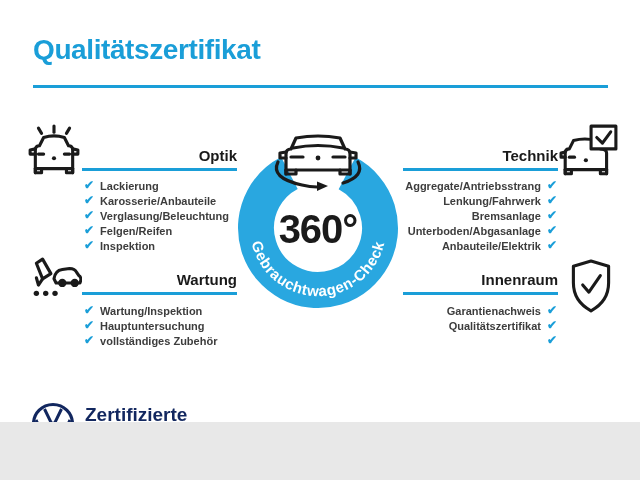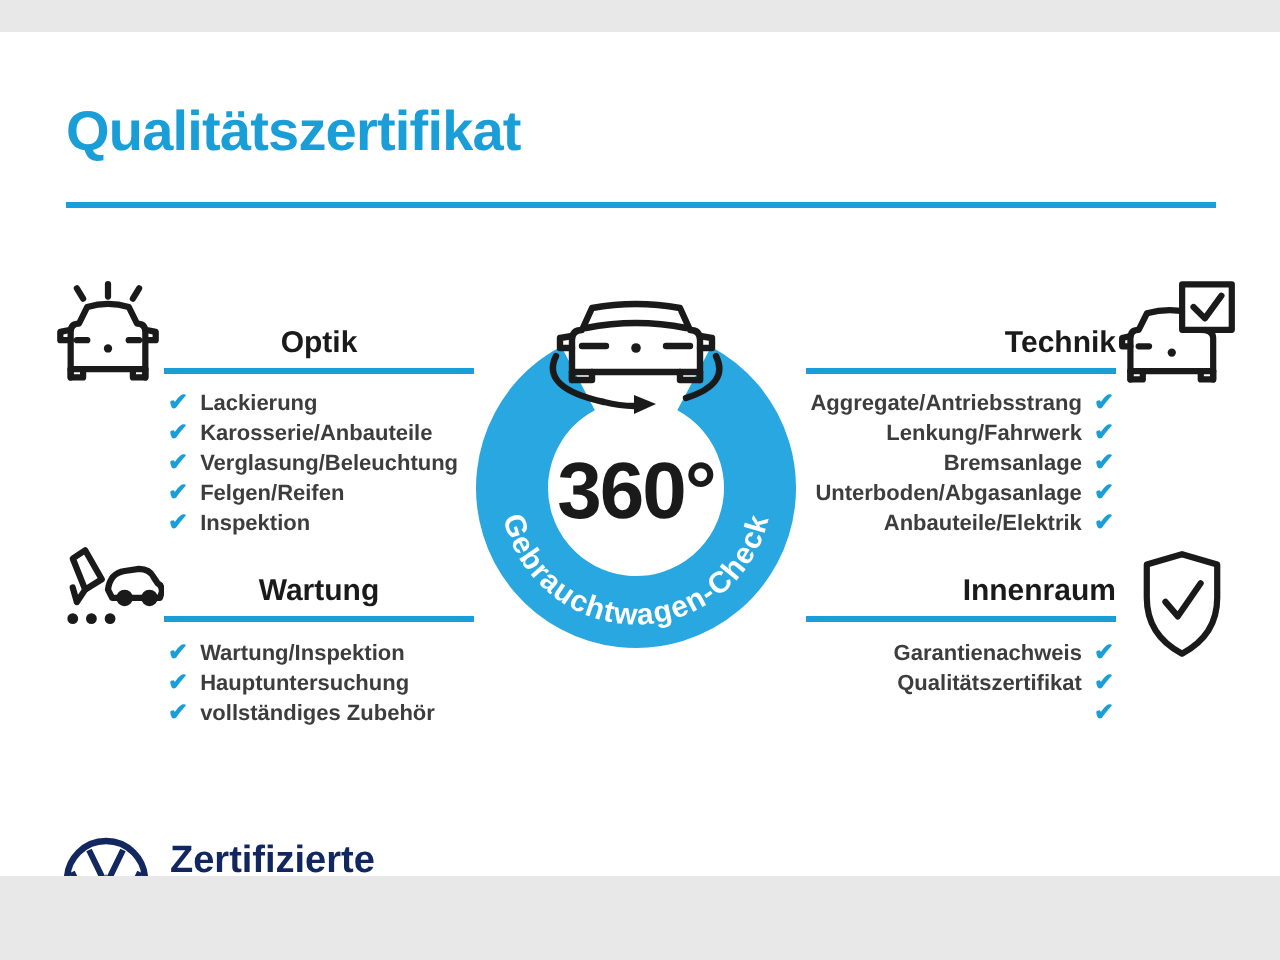--- a/index.html
+++ b/index.html
@@ -1,33 +1,33 @@
 <!DOCTYPE html>
 <html><head>
 <meta charset="utf-8">
 <style>
   html,body{margin:0;padding:0;background:#e8e8e8;}
   .canvas{
     position:relative;width:640px;height:422px;background:#ffffff;
-    font-family:"Liberation Sans", sans-serif;overflow:hidden;margin:16px auto;
+    font-family:"Liberation Sans", sans-serif;overflow:hidden;margin:0 auto;
   }
   .title{
     position:absolute;left:33px;top:35px;font-size:28px;font-weight:700;
     letter-spacing:-0.4px;color:#1a9ed8;line-height:30px;
   }
   .title-rule{position:absolute;left:33px;top:85px;width:575px;height:3px;background:#1a9ed8;}
   .rule{position:absolute;height:2.5px;background:#1a9ed8;}
   .rule.r-optik{left:82px;top:168px;width:155px;}
   .rule.r-technik{left:403px;top:168px;width:155px;}
   .rule.r-wartung{left:82px;top:292px;width:155px;}
   .rule.r-garantie{left:403px;top:292px;width:155px;}
   .heading{
     position:absolute;font-size:15px;font-weight:700;color:#1a1a1a;line-height:20px;
   }
-  .heading.h-left{left:82px;width:155px;text-align:center;}
+  .heading.h-left{left:82px;width:155px;text-align:right;}
   .heading.h-right{left:403px;width:155px;text-align:right;}
   .h-row1{top:146px;} .h-row2{top:270px;}
   .items{position:absolute;}
   .items.i-left{left:84px;text-align:left;}
   .items.i-right{right:83px;text-align:left;}
   .i-row1{top:178px;} .i-row2{top:303px;}
   .item{
     display:flex;align-items:center;height:15px;gap:6px;
     font-size:11px;font-weight:700;color:#3d3d3d;white-space:nowrap;
   }

